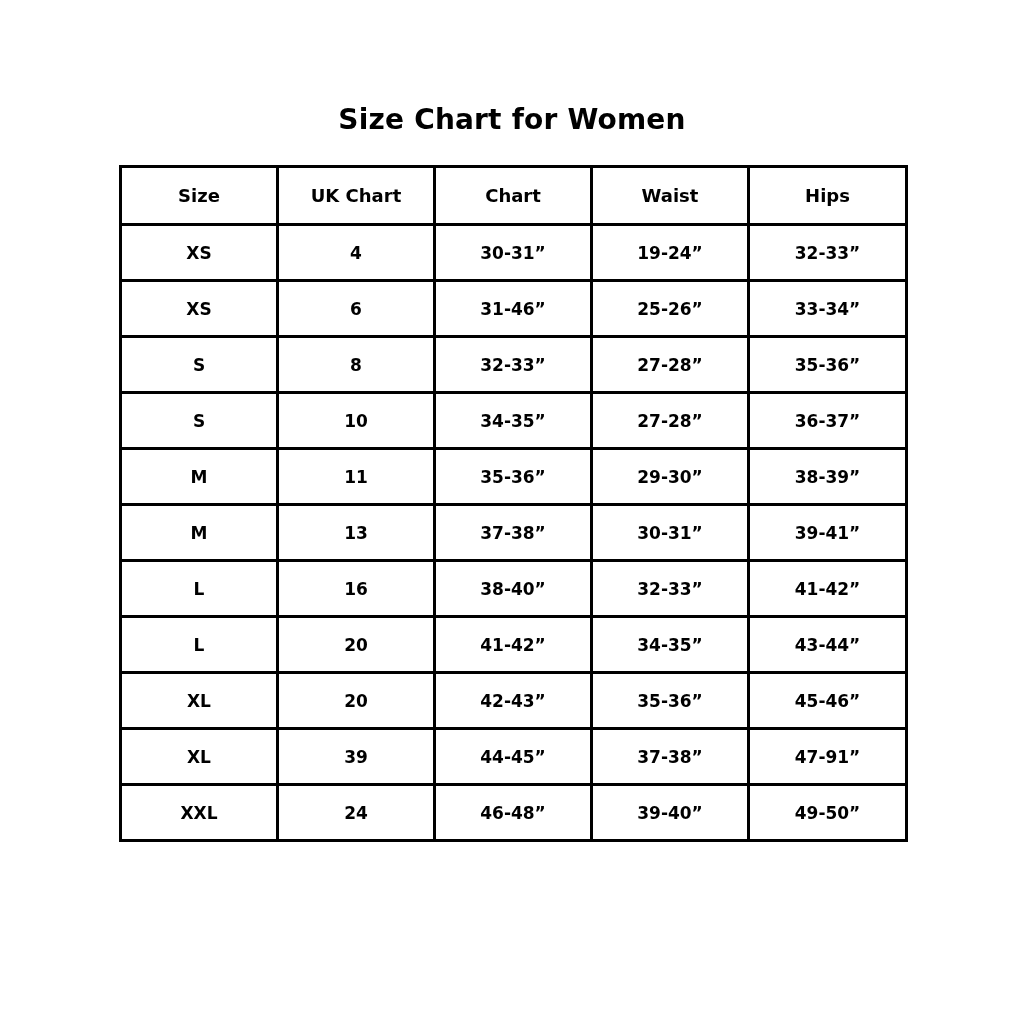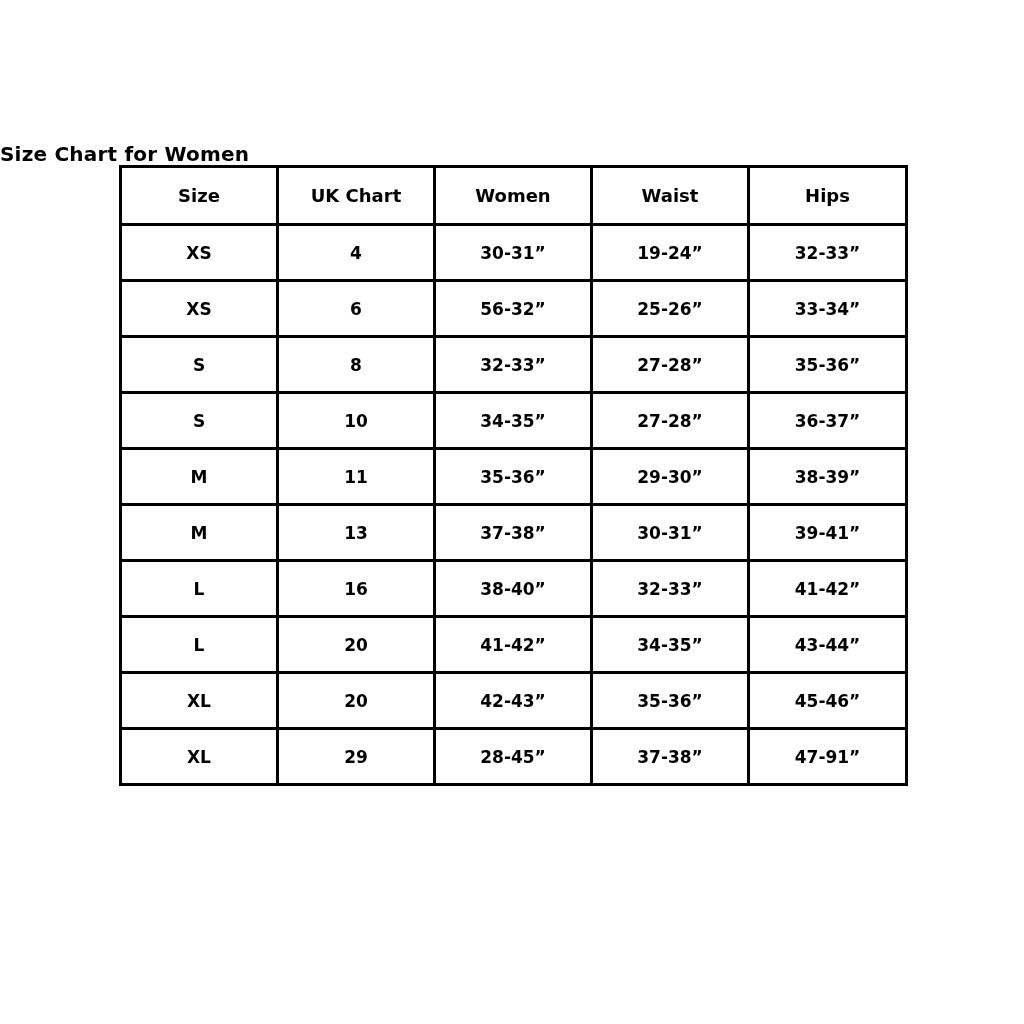--- a/index.html
+++ b/index.html
@@ -18,25 +18,24 @@
     position: relative;
     width: 1024px;
     height: 1024px;
     box-sizing: border-box;
   }
   .chart-title {
     position: absolute;
     top: 103px;
     left: 0;
     width: 1024px;
-    text-align: left;
-    font-size: 20px;
+    text-align: center;
+    font-size: 28px;
     font-weight: bold;
     letter-spacing: 0.2px;
-    margin-top: 39px;
   }
   .table-wrap {
     position: absolute;
     left: 119px;
     top: 165px;
     width: 656px;
     border-radius: 31px;
   }
   table.size-chart {
     border-collapse: collapse;
@@ -78,37 +77,37 @@
         <col class="c0">
           <col class="c1">
           <col class="c2">
           <col class="c3">
           <col class="c4">
       </colgroup>
       <thead>
         <tr>
           <th>Size</th>
           <th>UK Chart</th>
-          <th>Women</th>
+          <th>Chart</th>
           <th>Waist</th>
           <th>Hips</th>
         </tr>
       </thead>
       <tbody>
         <tr>
           <td>XS</td>
           <td>4</td>
           <td>30-31”</td>
           <td>19-24”</td>
           <td>32-33”</td>
         </tr>
         <tr>
           <td>XS</td>
           <td>6</td>
-          <td>56-32”</td>
+          <td>31-46”</td>
           <td>25-26”</td>
           <td>33-34”</td>
         </tr>
         <tr>
           <td>S</td>
           <td>8</td>
           <td>32-33”</td>
           <td>27-28”</td>
           <td>35-36”</td>
         </tr>
@@ -149,22 +148,29 @@
         </tr>
         <tr>
           <td>XL</td>
           <td>20</td>
           <td>42-43”</td>
           <td>35-36”</td>
           <td>45-46”</td>
         </tr>
         <tr>
           <td>XL</td>
-          <td>29</td>
-          <td>28-45”</td>
+          <td>39</td>
+          <td>44-45”</td>
           <td>37-38”</td>
           <td>47-91”</td>
+        </tr>
+        <tr>
+          <td>XXL</td>
+          <td>24</td>
+          <td>46-48”</td>
+          <td>39-40”</td>
+          <td>49-50”</td>
         </tr>
       </tbody>
     </table>
   </div>
 
 </div>
 
 </body></html>

